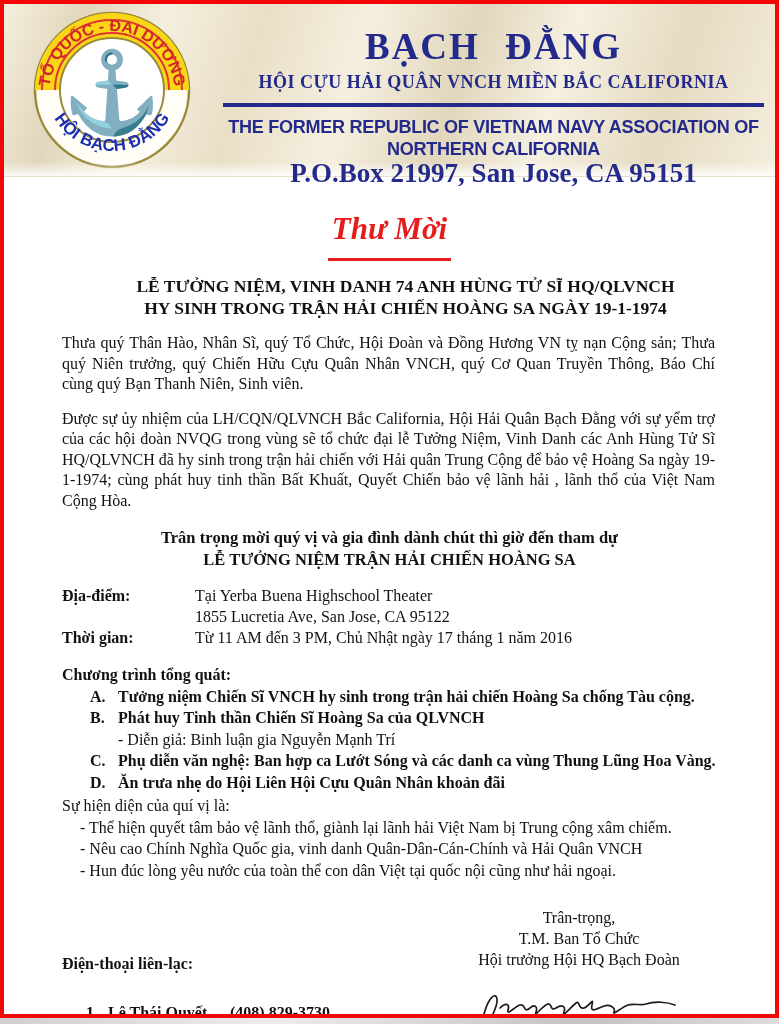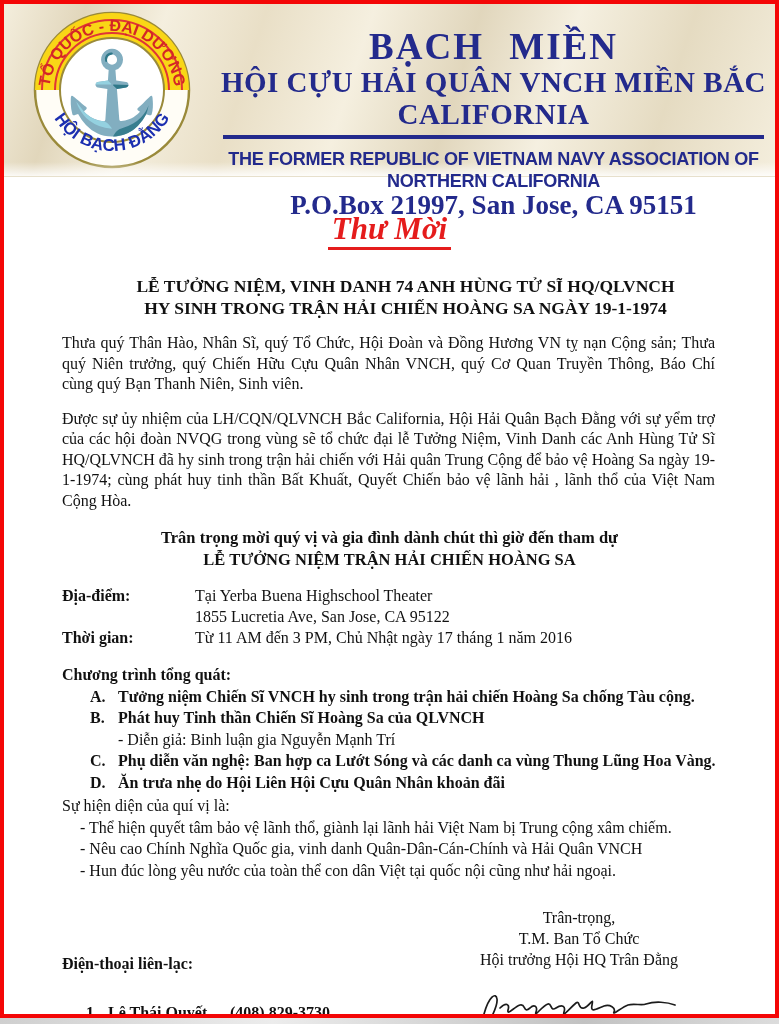--- a/index.html
+++ b/index.html
@@ -13,30 +13,30 @@
       linear-gradient(108deg, rgba(255,255,255,0) 0%, rgba(210,195,160,.55) 10%, rgba(255,255,255,.05) 20%,
         rgba(222,208,176,.5) 32%, rgba(252,248,238,.15) 45%, rgba(206,191,156,.5) 58%,
         rgba(255,255,255,.1) 70%, rgba(214,200,166,.5) 84%, rgba(255,255,255,0) 100%),
       #f4eedd;
     border-bottom:1px solid #e7e0cc;}
   .letterhead::after{content:"";position:absolute;left:0;right:0;bottom:0;height:14px;
     background:linear-gradient(180deg,rgba(255,255,255,0),rgba(255,255,255,.85));}
   .logo{position:absolute;left:28px;top:6px;}
   .head-text{margin-left:208px;padding-top:24px;text-align:center;color:#232a8c;position:relative;z-index:2;}
   .org-vi1{font-size:37px;font-weight:bold;letter-spacing:2px;word-spacing:14px;line-height:38px;}
-  .org-vi2{font-size:29px;font-weight:bold;letter-spacing:.5px;line-height:32px;}
+  .org-vi2{font-size:18px;font-weight:bold;letter-spacing:.5px;line-height:32px;}
   .head-divider{height:4px;background:#232a8c;width:96%;margin:5px auto 9px;}
   .org-en{font-family:"Liberation Sans",sans-serif;font-size:19px;font-weight:bold;
     display:inline-block;transform:scaleX(.95);transform-origin:center;letter-spacing:-0.3px;line-height:22px;}
   .head-address{font-size:27px;font-weight:bold;line-height:26px;}
 
   
   .title-thu-moi{margin-top:34px;text-align:center;}
   .title-thu-moi span{color:#e51c1c;font-size:31px;font-weight:bold;font-style:italic;
-    border-bottom:3px solid #e51c1c;padding:0 4px 1px;}
+    border-bottom:3px solid #e51c1c;padding:0 4px 12px;}
   .subject{margin-top:28px;text-align:center;font-weight:bold;font-size:17.5px;line-height:22px;padding-left:32px;}
   .para{margin:14px 60px 0 58px;font-size:16px;line-height:20.5px;text-align:justify;}
   .invite{margin-top:16px;text-align:center;font-weight:bold;font-size:16.5px;line-height:22px;}
 
   .venue-grid{margin:14px 0 0 58px;font-size:16px;line-height:21px;}
   .vrow{display:flex;gap:35px;}
   .vlabel{font-weight:bold;width:98px;flex:none;}
   .vvalue{}
 
   .program{margin:16px 0 0 58px;font-size:16px;line-height:21.5px;}
@@ -79,21 +79,21 @@
           <text font-family="Liberation Sans,sans-serif" font-size="16" font-weight="bold" fill="#d42626">
             <textPath href="#arcTop" startOffset="50%" text-anchor="middle">TỔ QUỐC - ĐẠI DƯƠNG</textPath>
           </text>
           <text font-family="Liberation Sans,sans-serif" font-size="17" font-weight="bold" fill="#1c2fb0">
             <textPath href="#arcBot" startOffset="50%" text-anchor="middle">HỘI BẠCH ĐẰNG</textPath>
           </text>
           <text x="80" y="110" font-size="80" text-anchor="middle" fill="#1c2fb0">⚓</text>
         </svg>
       </div>
       <div class="head-text">
-        <div class="org-vi1">BẠCH MIỀN</div>
+        <div class="org-vi1">BẠCH ĐẰNG</div>
         <div class="org-vi2">HỘI CỰU HẢI QUÂN VNCH MIỀN BẮC CALIFORNIA</div>
         <div class="head-divider"></div>
         <div><span class="org-en">THE FORMER REPUBLIC OF VIETNAM NAVY ASSOCIATION OF NORTHERN CALIFORNIA</span></div>
         <div class="head-address">P.O.Box 21997, San Jose, CA 95151</div>
       </div>
     </div>
 
     <div class="title-thu-moi">
       <span>Thư Mời</span>
     </div>
@@ -163,21 +163,21 @@
             <span class="c-num">1.</span>
             <span class="c-name">Lê Thái Quyết</span>
             <span class="c-phone">(408) 829-3730</span>
           </div>
 
         </div>
       </div>
       <div class="signature-col">
         <div>Trân-trọng,</div>
         <div>T.M. Ban Tổ Chức</div>
-        <div>Hội trưởng Hội HQ Trân Đằng</div>
+        <div>Hội trưởng Hội HQ Bạch Đoàn</div>
         <div class="sig-script">
           <svg width="210" height="50" viewBox="0 0 210 50">
             <path d="M10,36 C15,18 22,14 23,21 C24,28 17,40 15,44 M26,30 C32,24 36,26 34,32 C33,38 40,29 46,27 C52,25 49,36 56,30 C60,26 64,28 62,34 C60,40 68,28 74,26 C78,25 76,34 82,30 C88,26 92,28 90,34 C88,40 96,30 102,25 C106,22 104,32 110,30 C116,28 120,18 118,27 C116,36 124,30 130,28 C136,26 142,30 140,34 C138,38 148,29 154,27 C160,25 168,28 172,26 C181,23 193,24 201,27" stroke="#1c1c1c" stroke-width="1.7" fill="none" stroke-linecap="round"></path>
           </svg>
         </div>
 
       </div>
     </div>
 
   </div>

